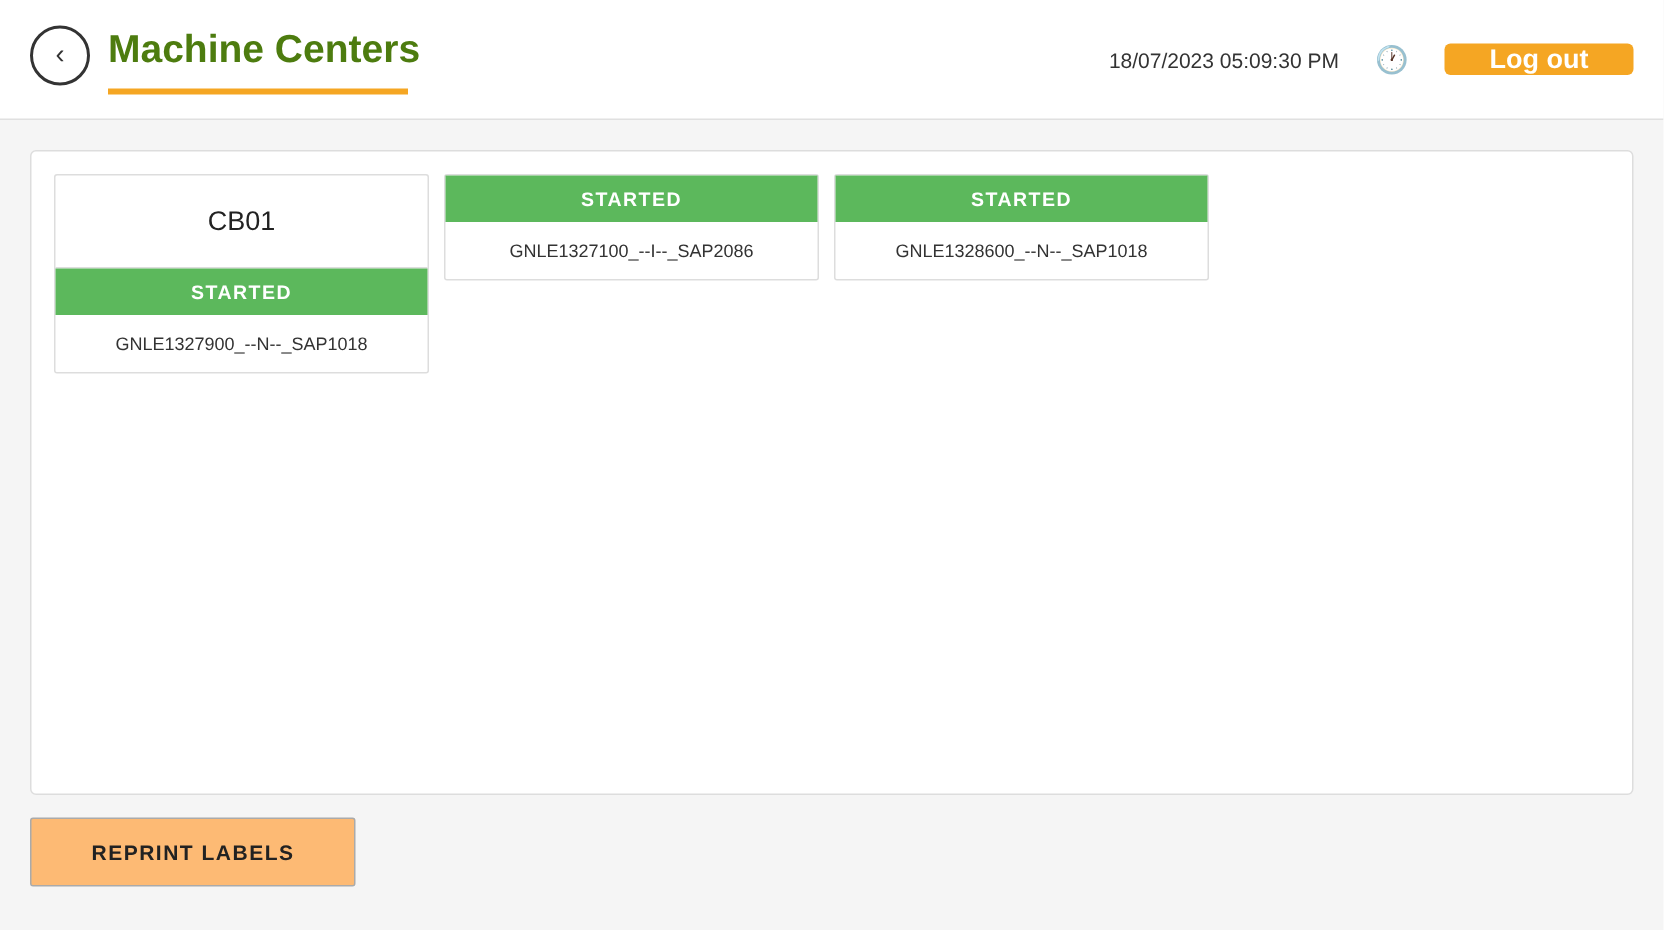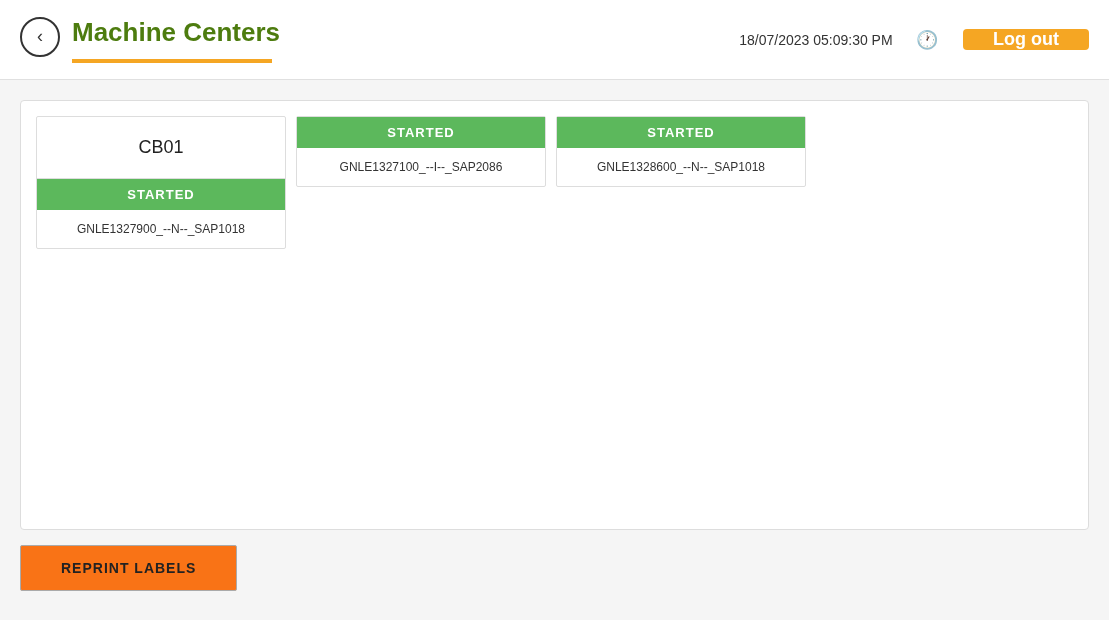--- a/index.html
+++ b/index.html
@@ -142,21 +142,21 @@
       font-size: 12px;
       color: #333;
       padding: 12px 10px;
     }
 
     .bottom-actions {
       margin-top: 15px;
     }
 
     .reprint-button {
-      background: #f97316;
+      background: #fdba74;
       border: 1.5px solid #aaa;
       padding: 14px 40px;
       font-size: 14px;
       font-weight: bold;
       letter-spacing: 1px;
       color: #222;
       cursor: pointer;
       border-radius: 2px;
     }
   </style>

